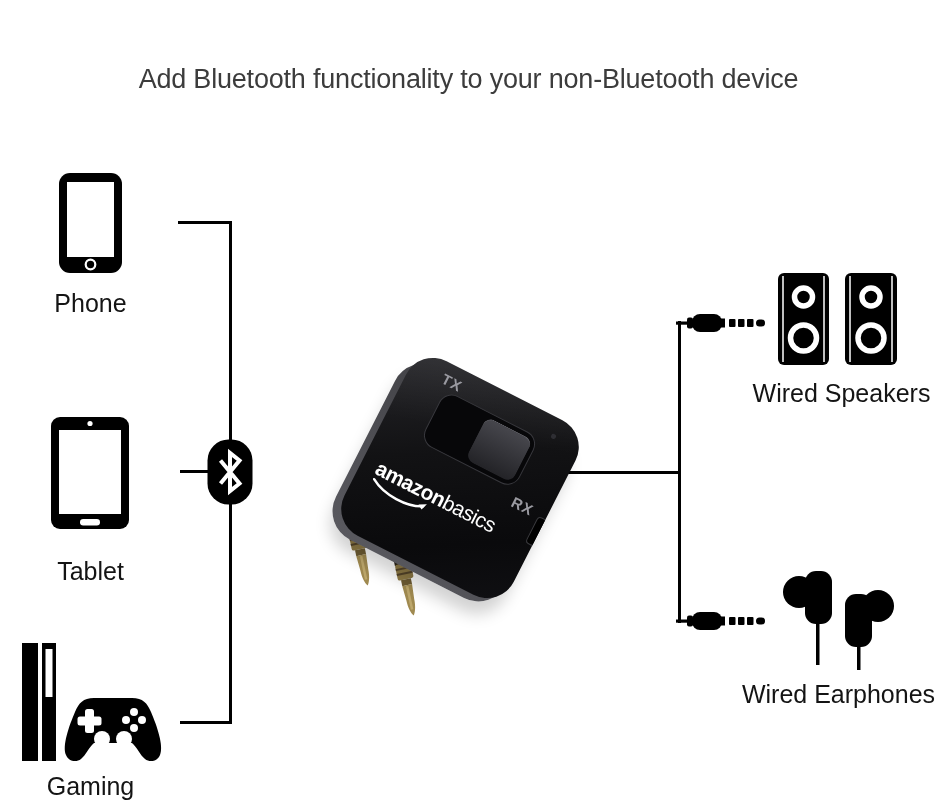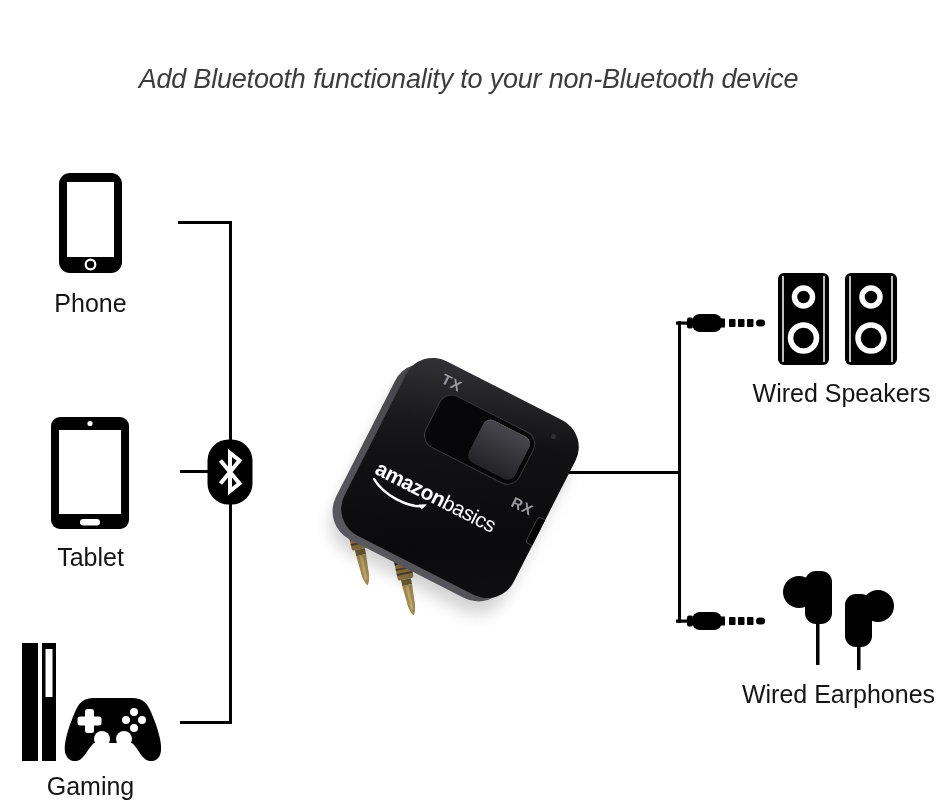--- a/index.html
+++ b/index.html
@@ -1,21 +1,21 @@
 <!DOCTYPE html>
 <html><head>
 <meta charset="utf-8">
 <style>
   html,body{margin:0;padding:0;background:#fff;}
   .stage{position:relative;width:937px;height:804px;background:#fff;overflow:hidden;
          font-family:"Liberation Sans",sans-serif;}
   .title{position:absolute;top:2px;left:0;width:937px;text-align:center;
          font-size:42px;font-weight:700;color:#0f0f0f;letter-spacing:-0.5px;}
   .subtitle{position:absolute;top:64px;left:0;width:937px;text-align:center;
-         font-size:27px;font-weight:400;color:#3c3c3c;letter-spacing:-0.2px;font-style:italic;}
+         font-size:27px;font-weight:400;color:#3c3c3c;letter-spacing:-0.2px;}
   .line{position:absolute;background:#000;z-index:0;}
   .lbl{position:absolute;font-size:25px;color:#141414;text-align:center;}
   .icon{position:absolute;line-height:0;}
   
   .device{position:absolute;left:365px;top:380px;width:190px;height:196px;
           transform:rotate(27deg);z-index:2;}
   .dev-side{position:absolute;left:-7px;top:9px;width:192px;height:194px;border-radius:32px;
           background:linear-gradient(200deg,#3a3a3e 0%,#4c4c51 55%,#5a5a60 100%);
           box-shadow:4px 12px 16px rgba(0,0,0,0.18);}
   .dev-face{position:absolute;left:0;top:0;width:190px;height:196px;border-radius:30px;
@@ -64,21 +64,21 @@
   <div class="lbl" style="left:20px;top:289px;width:141px;">Phone</div>
 
   <div class="icon" style="left:50px;top:416px;">
     <svg width="80" height="114" viewBox="0 0 80 114">
       <rect x="1" y="1" width="78" height="112" rx="9" fill="#000"></rect>
       <rect x="9" y="14" width="62" height="84" fill="#fff"></rect>
       <circle cx="40" cy="7.5" r="2.6" fill="#fff"></circle>
       <rect x="30" y="103" width="20" height="6.5" rx="3.2" fill="#fff"></rect>
     </svg>
   </div>
-  <div class="lbl" style="left:20px;top:543px;width:141px;">Tablet</div>
+  <div class="lbl" style="left:20px;top:557px;width:141px;">Tablet</div>
 
   <div class="icon" style="left:18px;top:641px;">
     <svg width="146" height="122" viewBox="0 0 146 122">
       <rect x="4" y="2" width="16" height="118" fill="#000"></rect>
       <rect x="24" y="2" width="14" height="118" fill="#000"></rect>
       <rect x="27.5" y="8" width="7" height="48" fill="#fff"></rect>
       <g transform="translate(45,57)">
         <path d="M31 0 C20 0 16 5 12 14 C6 28 -1 48 3 57 C5 63 13 65 18 61 C23 57 26 49 31 45 L69 45 C74 49 77 57 82 61 C87 65 95 63 97 57 C101 48 94 28 88 14 C84 5 80 0 69 0 Z" fill="#000"></path>
         <rect x="22" y="11" width="9" height="24" rx="2.5" fill="#fff"></rect>
         <rect x="14.5" y="18.5" width="24" height="9" rx="2.5" fill="#fff"></rect>

